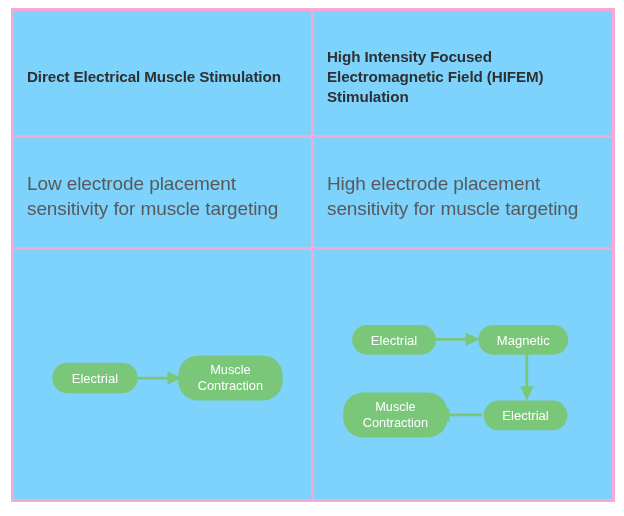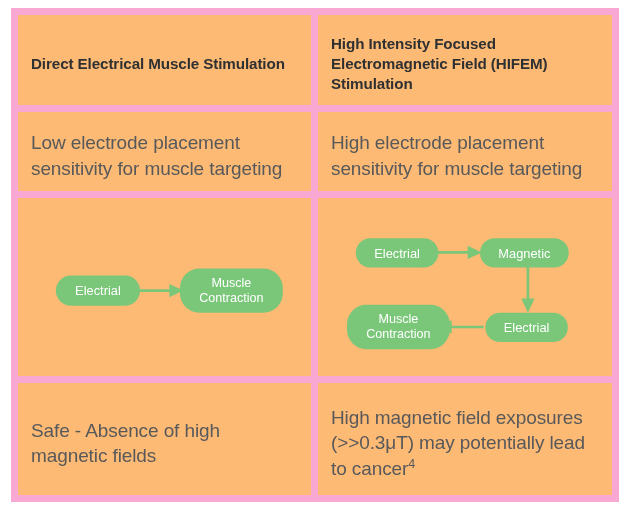--- a/index.html
+++ b/index.html
@@ -29,25 +29,25 @@
     box-sizing: border-box;
   }
   table.compare {
     width: 601px;
     height: 494px;
     border-collapse: collapse;
     table-layout: fixed;
     background: #ffffff;
   }
   table.compare td {
-    border: 7px solid #f9a8d4;
+    border: 3px solid #f9a8d4;
     vertical-align: middle;
     padding: 9px 14px 1px 13px;
     box-sizing: border-box;
-    background: #fdba74;
+    background: #7dd3fc;
   }
   col.c1 { width: 300px; }
   col.c2 { width: 301px; }
 
   td.header-cell {
     font-weight: bold;
     color: #2f3031;
     font-size: 15.2px;
     line-height: 1.30;
     letter-spacing: -0.1px;
@@ -172,22 +172,18 @@
                   <rect x="18" y="88" width="116" height="50" rx="22" ry="22" fill="#7ac77a"></rect>
                   <text class="node-label small" x="76" y="109" text-anchor="middle">Muscle</text>
                   <text class="node-label small" x="76" y="126" text-anchor="middle">Contraction</text>
                 </g>
               </svg>
             </div>
           </td>
         </tr>
 
 
-        <tr>
-          <td class="body-cell">Safe - Absence of high magnetic fields</td>
-          <td class="body-cell"><span>High magnetic field exposures (&gt;&gt;0.3μT) may potentially lead to cancer</span><sup class="ref">4</sup></td>
-        </tr>
 
 
       </tbody>
     </table>
   </div>
 </div>
 
 </body></html>

